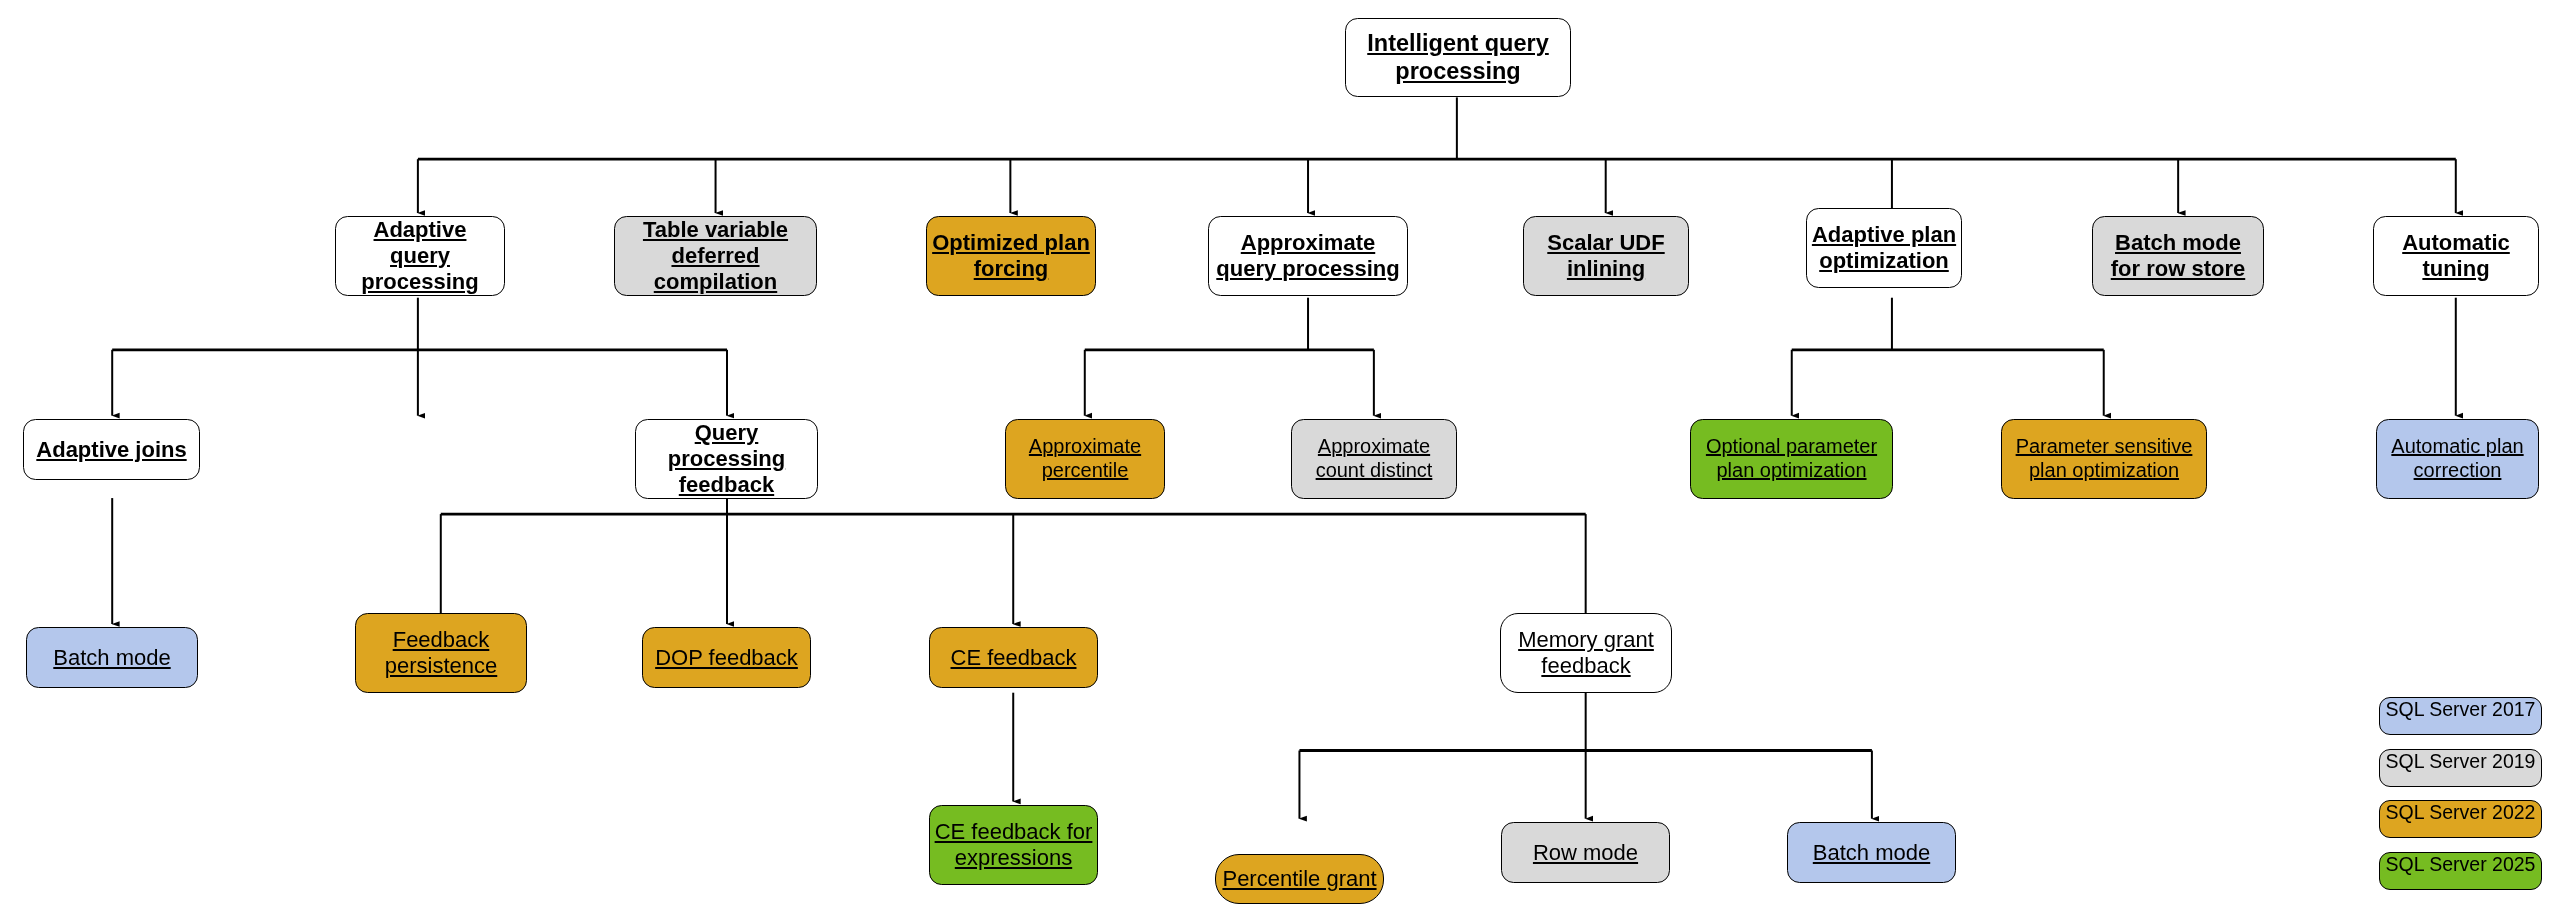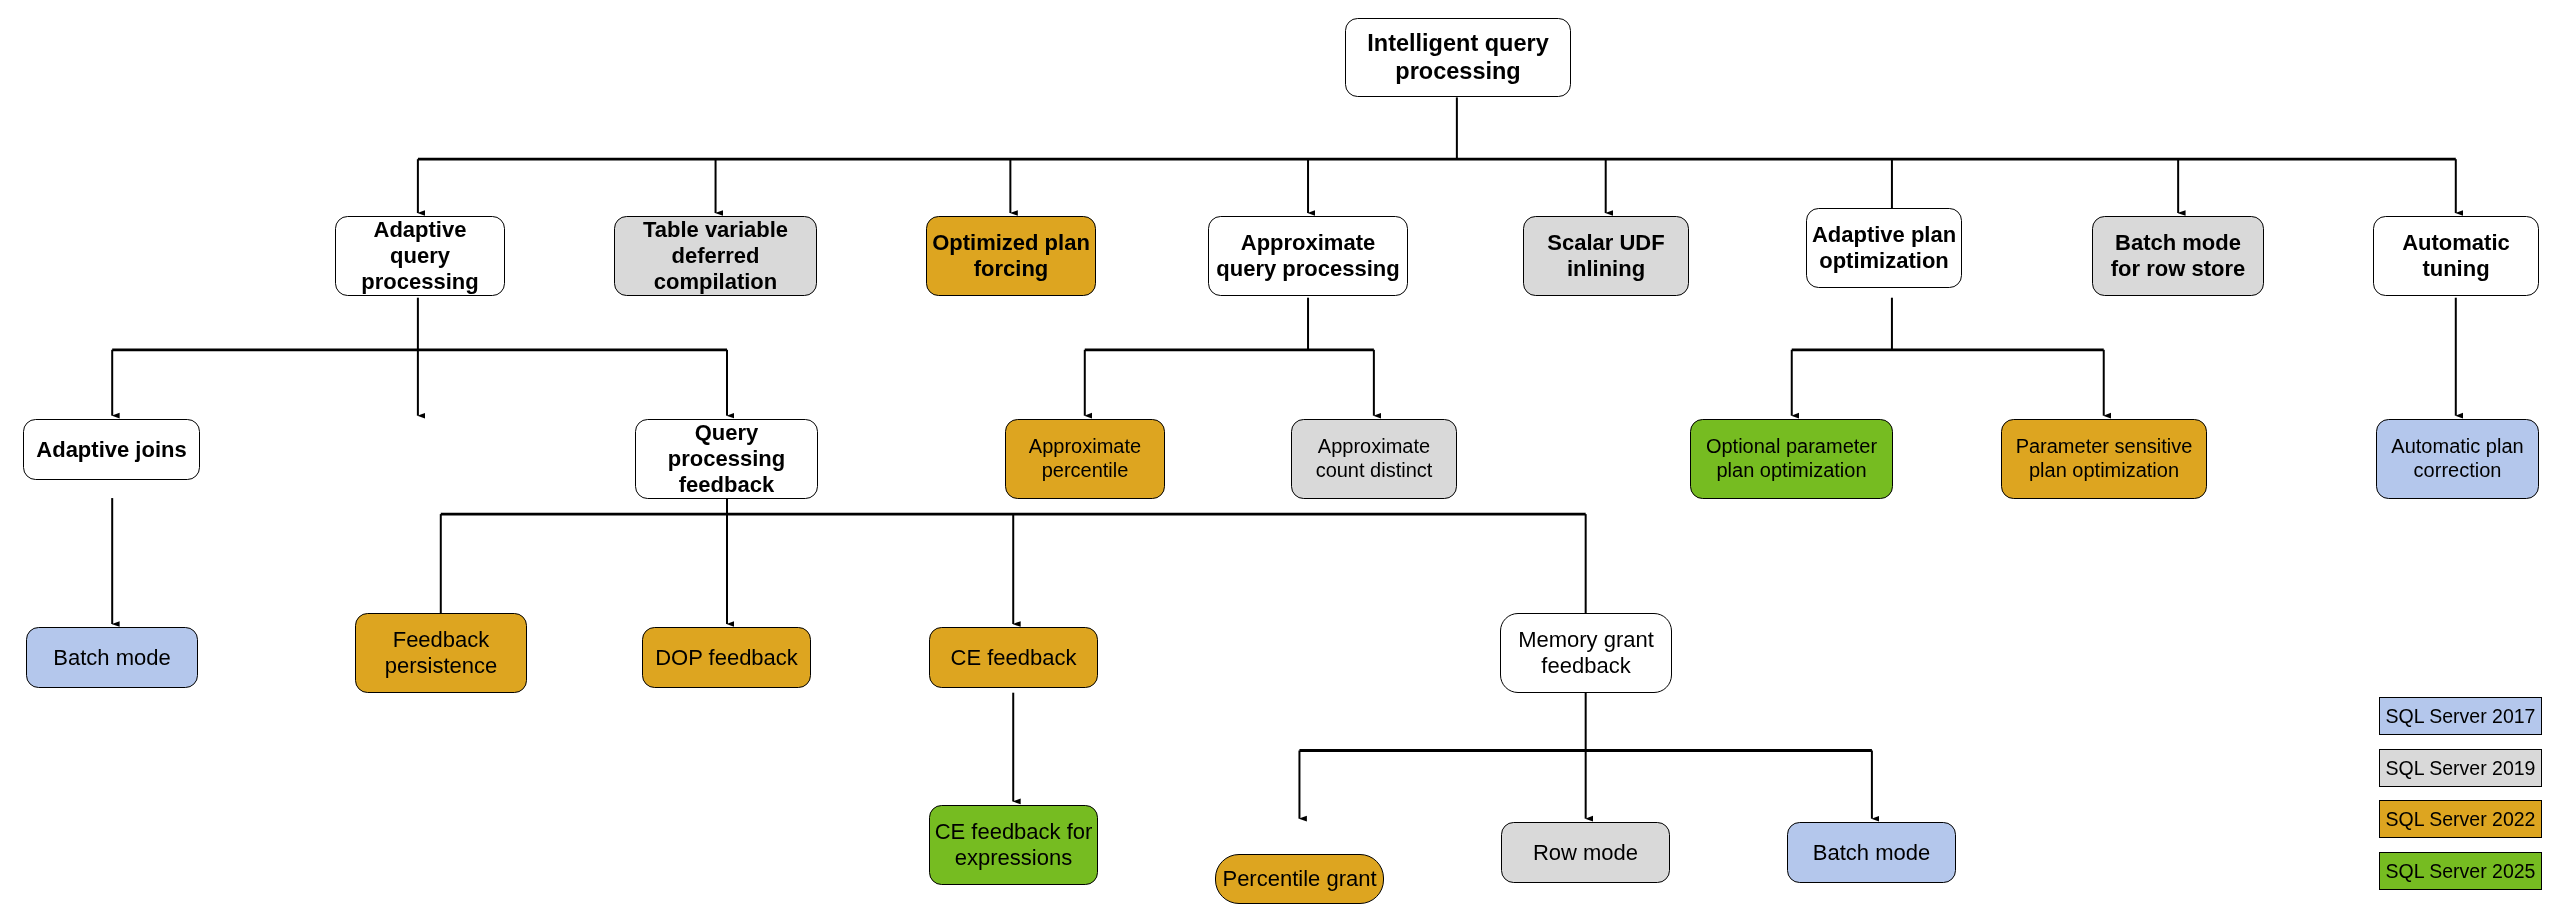--- a/index.html
+++ b/index.html
@@ -31,20 +31,21 @@
     border: 1.7px solid #000000;
     border-radius: 12.6px;
     background: #ffffff;
     display: flex;
     align-items: center;
     justify-content: center;
     text-align: center;
     line-height: 1.18;
     color: #000000;
     padding: 2.3px 4.6px;
+    text-decoration: underline;
   }
   .node.root {
     font-weight: bold;
     font-size: 23.5px;
   }
   .node.lvl2 {
     font-weight: bold;
     font-size: 22px;
   }
   .node.lvl3 {
@@ -63,23 +64,22 @@
   .fill-white { background: #ffffff; }
   .fill-gray  { background: #d9d9d9; }
   .fill-amber { background: #dda520; }
   .fill-blue  { background: #b4c7ec; }
   .fill-green { background: #76bc21; }
 
   .legend-item {
     position: absolute;
     box-sizing: border-box;
     border: 1.7px solid #000000;
-    border-radius: 0;
+    border-radius: 11px;
     display: flex;
-    align-items: center;
     justify-content: center;
     font-size: 19.5px;
     color: #000000;
     white-space: nowrap;
   }
 </style>
 </head>
 <body>
 
 <div id="stage">

